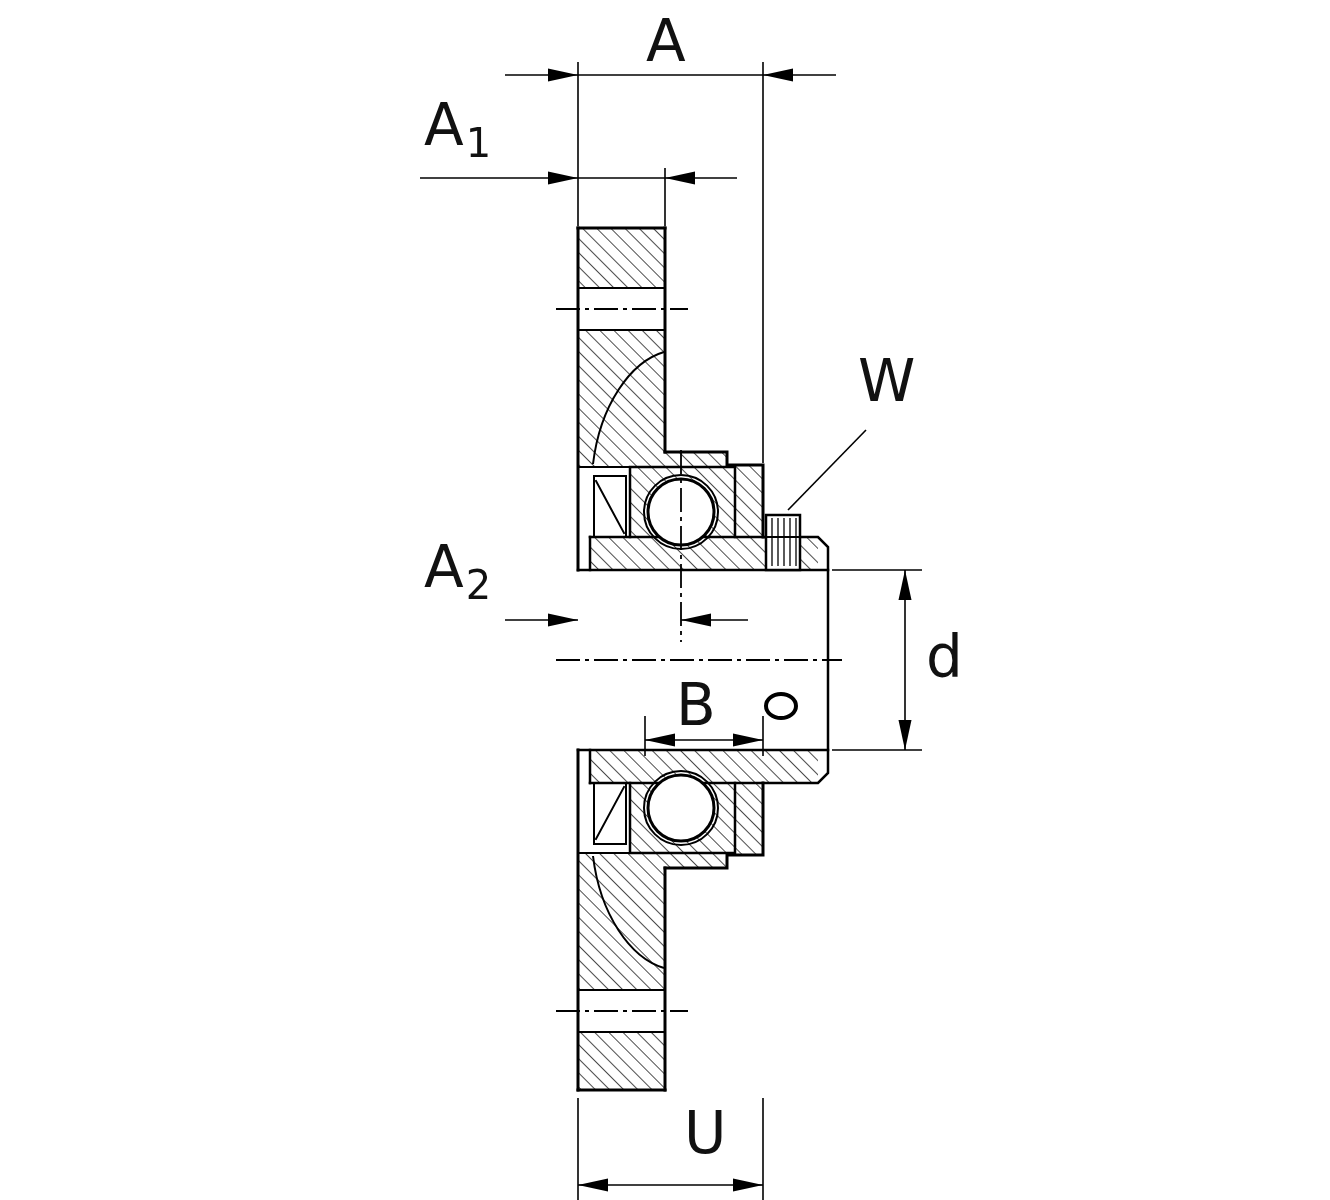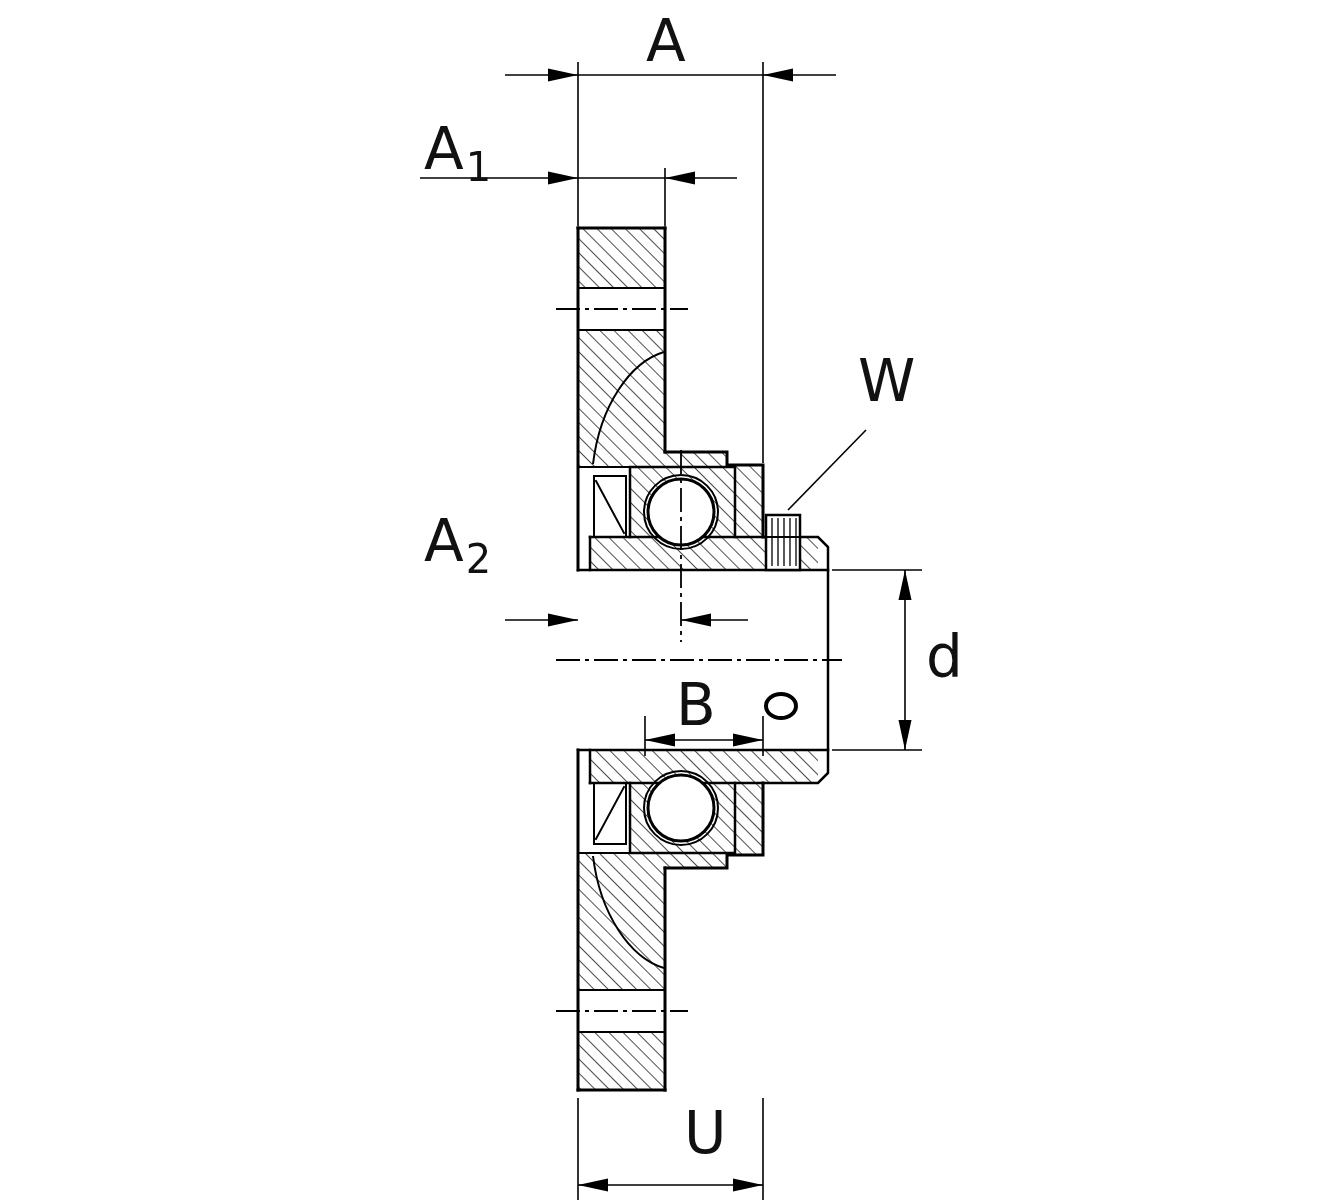--- a/index.html
+++ b/index.html
@@ -196,25 +196,25 @@
       <polygon points="905,750 898.5,720 911.5,720"></polygon>
       <polygon points="578,1185 608,1178.5 608,1191.5"></polygon>
       <polygon points="763,1185 733,1178.5 733,1191.5"></polygon>
     </g>
   </svg>
 
   <div class="lbl" style="left:646px; top:12px;">
     <span>A</span>
   </div>
 
-  <div class="lbl" style="left:424px; top:96px;margin-top:24px;">
+  <div class="lbl" style="left:424px; top:96px;">
     <span>A</span><span class="sub">1</span>
   </div>
 
-  <div class="lbl" style="left:424px; top:512px;">
+  <div class="lbl" style="left:424px; top:538px;">
     <span>A</span><span class="sub">2</span>
   </div>
 
   <div class="lbl" style="left:858px; top:352px;">
     <span>W</span>
   </div>
 
   <div class="lbl" style="left:926px; top:628px;">
     <span>d</span>
   </div>

